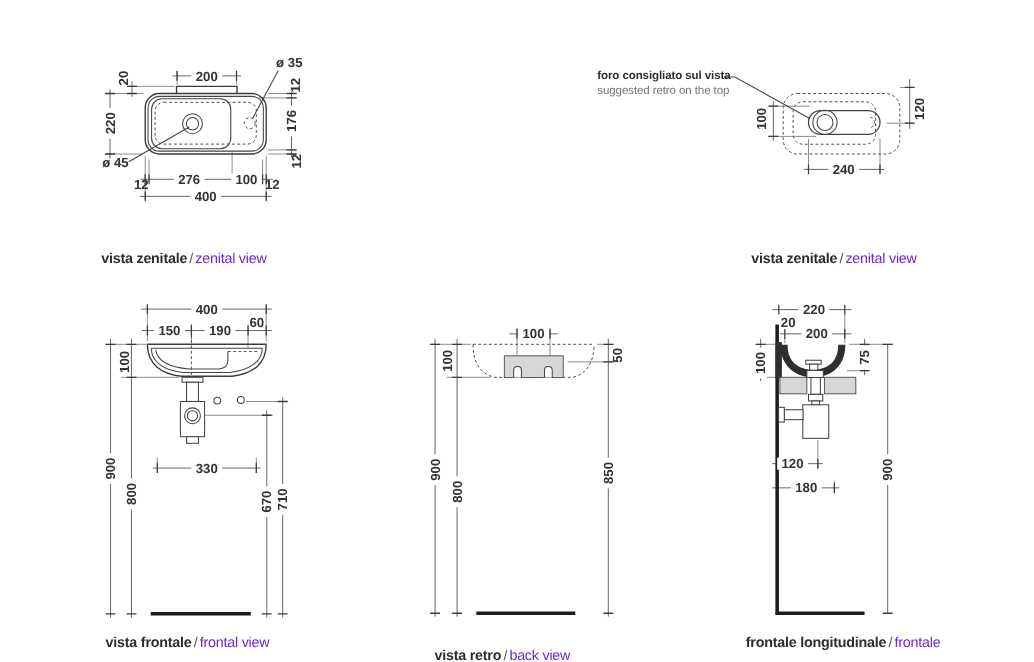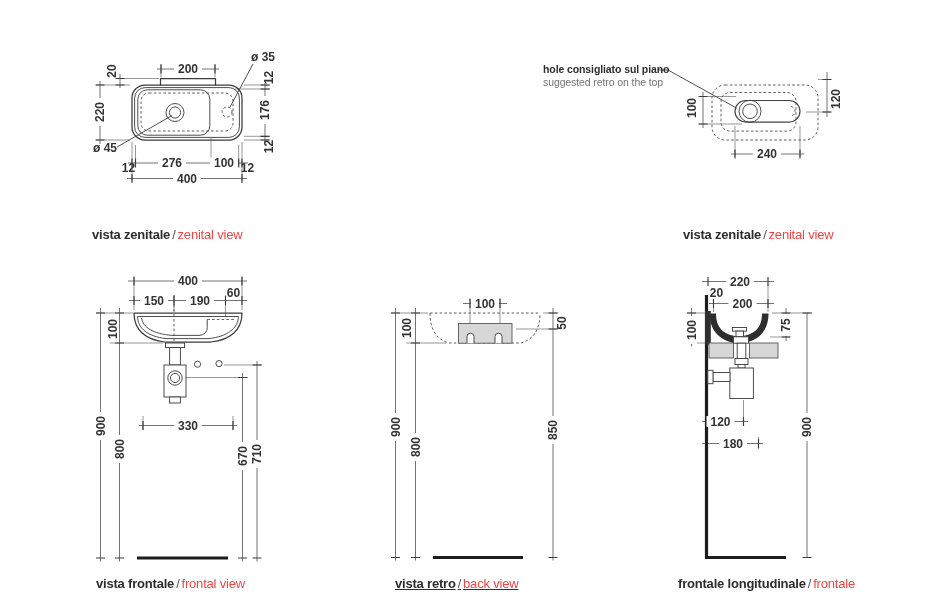--- a/index.html
+++ b/index.html
@@ -15,21 +15,21 @@
   .thick{stroke:#1d1d1d;stroke-width:3.2;fill:none;}
   .gray{fill:#d7d7d7;stroke:#575757;stroke-width:0.9;}
   .wfill{fill:#fff;stroke:#444;stroke-width:0.95;}
   .dark{fill:#2e2e2e;stroke:none;}
   .wbg{fill:#fff;stroke:none;}
   .dtxt{font:bold 12px "Liberation Sans",sans-serif;fill:#333;text-anchor:middle;}
   .dtxt.start{text-anchor:start;}
   .label{position:absolute;white-space:nowrap;font-size:13px;letter-spacing:-0.2px;color:#2d2d2d;}
   .label .it{font-weight:bold;}
   .label .sep{color:#555;padding:0 2px;font-weight:normal;}
-  .label .en{color:#ef4444;}
+  .label .en{color:#6d28d9;}
   .note{position:absolute;font-size:10.5px;letter-spacing:-0.1px;line-height:1.2;color:#2d2d2d;}
   .note .l1{font-weight:bold;display:block;}
   .note .l2{color:#757575;display:block;}
 </style>
 </head>
 <body>
 
 <div id="stage">
 <svg width="940" height="602" viewBox="0 0 940 602">
 
@@ -254,32 +254,32 @@
           <text class="dtxt" y="4.2">180</text>
         </g>
     <g transform="translate(807,427) rotate(-90)">
           <rect class="wbg" x="-14" y="-5.5" width="28" height="11"></rect>
           <text class="dtxt" y="4.2">900</text>
         </g>
   </g>
 </svg>
 
   <div class="note" style="left:543px;top:63px;">
-    <span class="l1">hole consigliato sul piano</span>
+    <span class="l1">foro consigliato sul vista</span>
     <span class="l2">suggested retro on the top</span>
   </div>
 
   <div class="label" style="left:92px;top:227px;">
     <span class="it">vista zenitale</span><span class="sep">/</span><span class="en">zenital view</span>
   </div>
   <div class="label" style="left:683px;top:227px;">
     <span class="it">vista zenitale</span><span class="sep">/</span><span class="en">zenital view</span>
   </div>
   <div class="label" style="left:96px;top:576px;">
     <span class="it">vista frontale</span><span class="sep">/</span><span class="en">frontal view</span>
   </div>
-  <div class="label" style="left:395px;top:576px;text-decoration:underline;">
+  <div class="label" style="left:395px;top:588px;">
     <span class="it">vista retro</span><span class="sep">/</span><span class="en">back view</span>
   </div>
   <div class="label" style="left:678px;top:576px;">
     <span class="it">frontale longitudinale</span><span class="sep">/</span><span class="en">frontale</span>
   </div>
 </div>
 
 </body></html>

